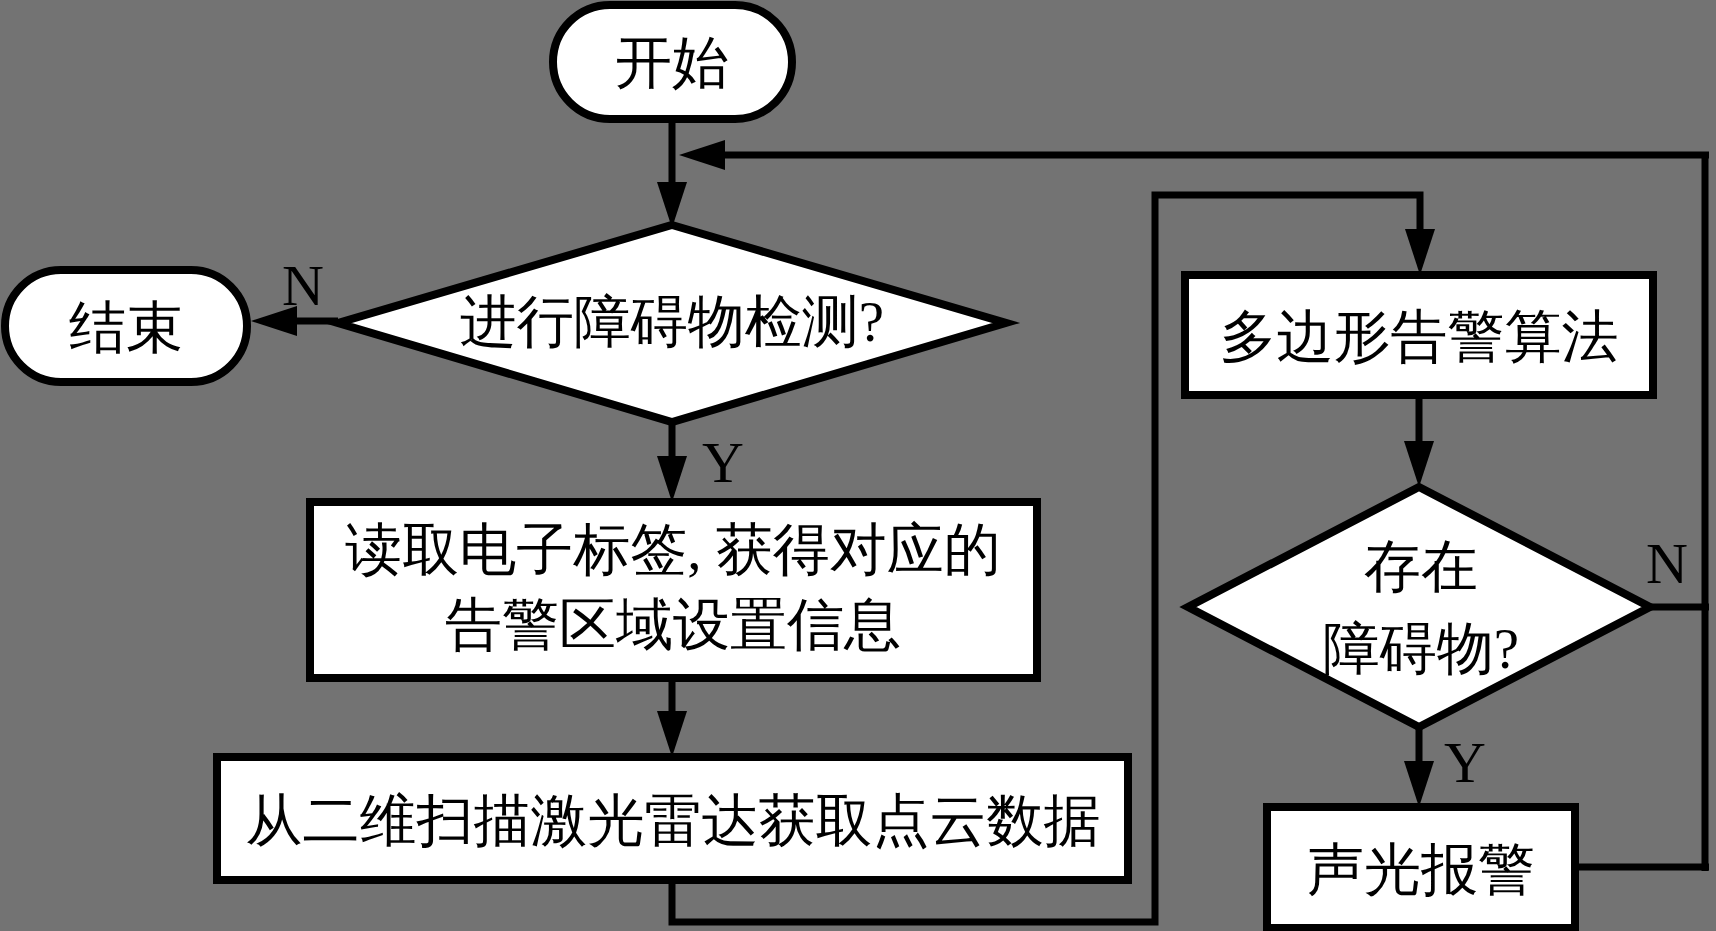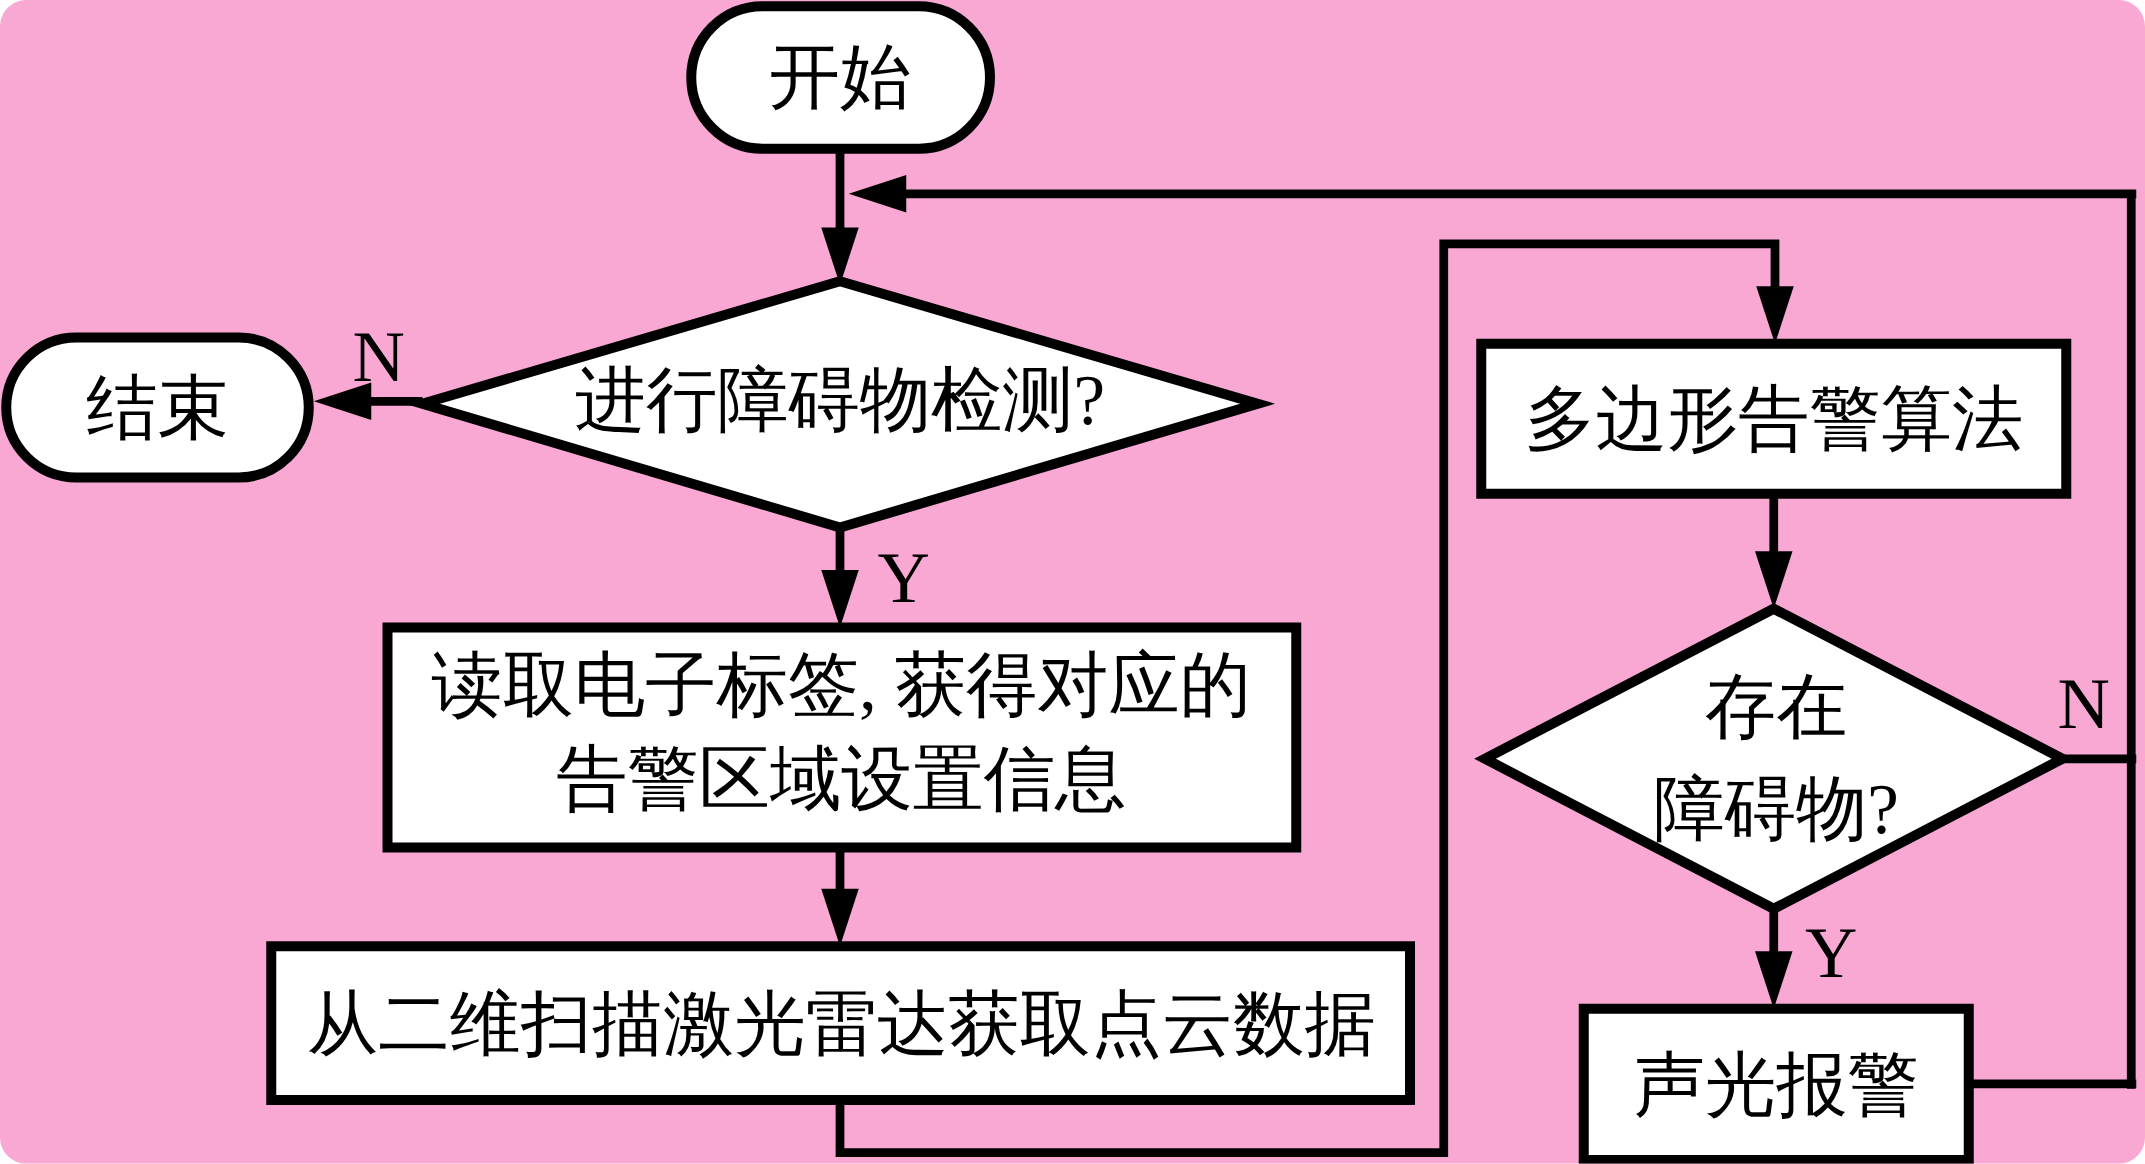--- a/index.html
+++ b/index.html
@@ -4,23 +4,22 @@
 <style>
   html, body {
     margin: 0;
     padding: 0;
     background: #ffffff;
   }
   .stage {
     position: relative;
     width: 1716px;
     height: 931px;
-    background: #f9a8d4;
+    background: #737373;
     overflow: hidden;
-    border-radius: 21px;
   }
   svg { display: block; }
   .shape {
     fill: #ffffff;
     stroke: #000000;
     stroke-width: 8;
   }
   .conn {
     fill: none;
     stroke: #000000;

